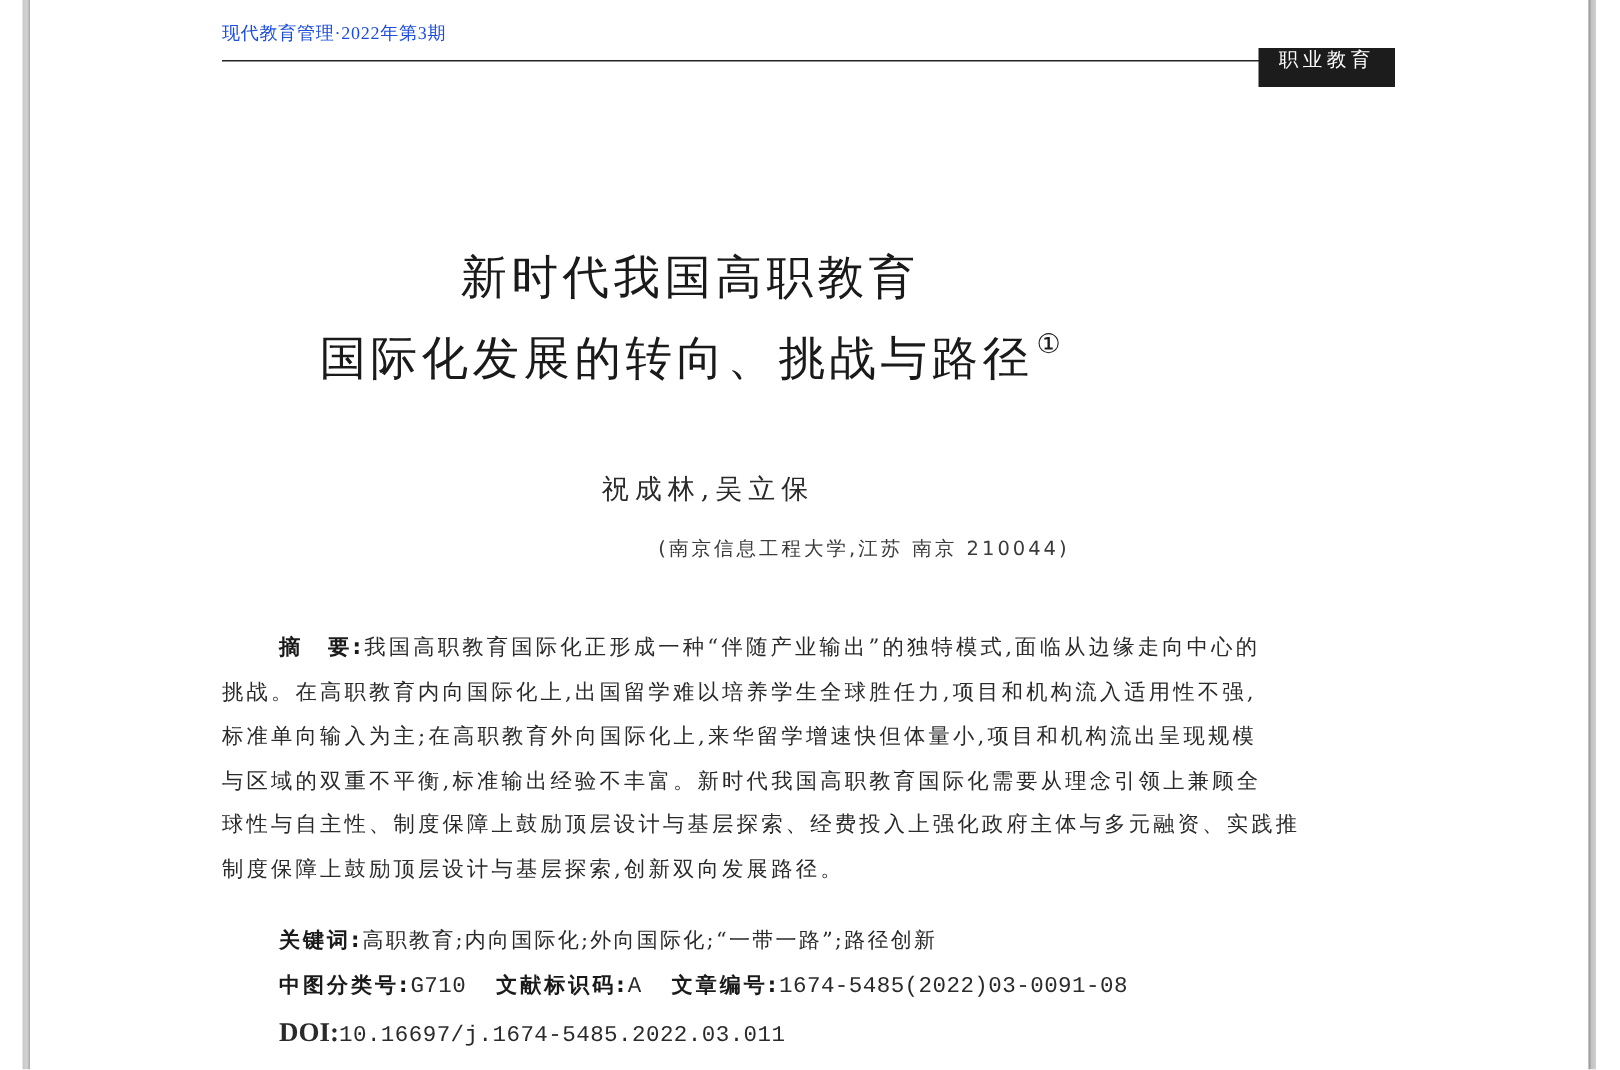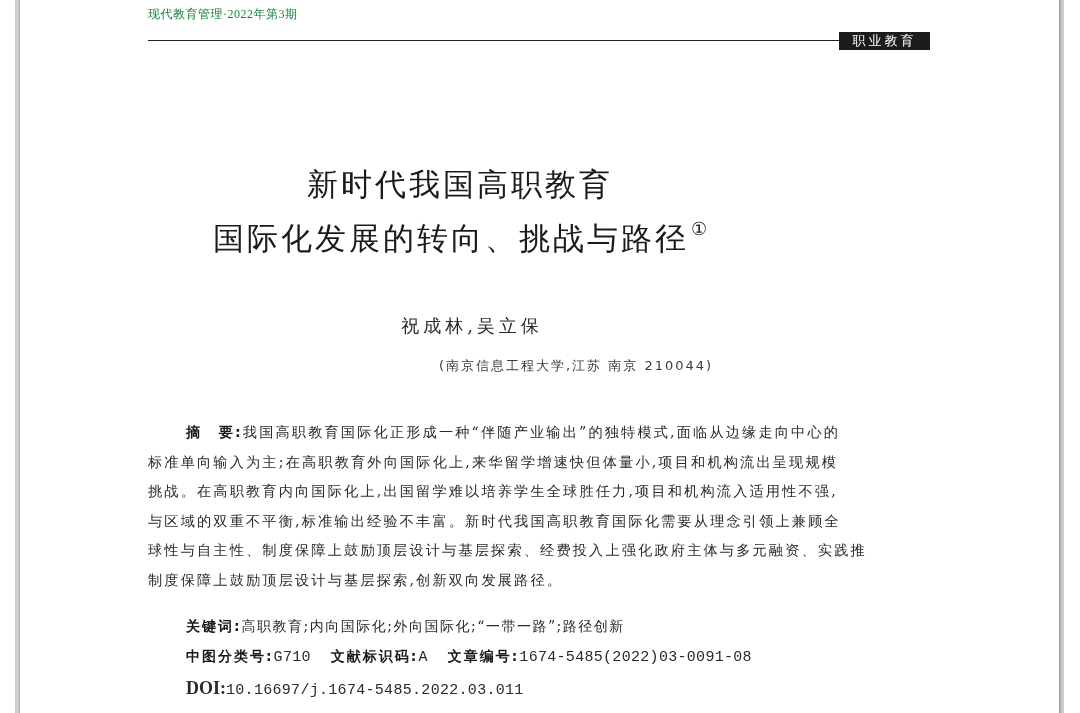--- a/index.html
+++ b/index.html
@@ -12,29 +12,29 @@
   .edge-left {
     position: absolute; left: 15px; top: 0; width: 5px; height: 713px;
     background: linear-gradient(to right, #c8c8c8, #d4d4d4 60%, #a8a8a8);
   }
   .edge-right {
     position: absolute; left: 1059px; top: 0; width: 5px; height: 713px;
     background: linear-gradient(to right, #8a8a8a, #c4c4c4 40%, #d0d0d0);
   }
 
   .running-head {
-    position: absolute; left: 148px; top: 6px;
-    font-size: 12px; color: #15803d; letter-spacing: 0.5px;
+    position: absolute; left: 148px; top: 14px;
+    font-size: 12px; color: #1d4ed8; letter-spacing: 0.5px;
     font-family: "Liberation Serif", "DejaVu Serif", serif;
   }
   .head-rule {
     position: absolute; left: 148px; top: 40px; width: 782px; height: 1px; background: #222;
   }
   .section-tag {
-    position: absolute; left: 839px; top: 32px; width: 91px; height: 18px;
+    position: absolute; left: 839px; top: 32px; width: 91px; height: 26px;
     background: #1c1c1c; color: #fff;
     font-family: "DejaVu Sans", "Liberation Sans", sans-serif;
     font-size: 13px; line-height: 18px; text-align: center; letter-spacing: 3px;
   }
 
   .title {
     position: absolute; left: 0; width: 920px; text-align: center;
     font-family: Liberation Mono, monospace;
     font-size: 31px; color: #1a1a1a; letter-spacing: 3px; font-weight: normal;
   }
@@ -82,22 +82,22 @@
 <div class="section-tag">职业教育</div>
 
 <div class="title l1"><span>新时代我国高职教育</span></div>
 <div class="title l2"><span>国际化发展的转向、挑战与路径</span><sup>①</sup></div>
 
 <div class="authors">祝成林,吴立保</div>
 <div class="affil">(南京信息工程大学,江苏 南京 210044)</div>
 
 <div class="abstract">
   <span class="line indent"><span class="abs-label">摘　要:</span><span>我国高职教育国际化正形成一种“伴随产业输出”的独特模式,面临从边缘走向中心的</span></span>
+  <span class="line">挑战。在高职教育内向国际化上,出国留学难以培养学生全球胜任力,项目和机构流入适用性不强,</span>
   <span class="line">标准单向输入为主;在高职教育外向国际化上,来华留学增速快但体量小,项目和机构流出呈现规模</span>
-  <span class="line">挑战。在高职教育内向国际化上,出国留学难以培养学生全球胜任力,项目和机构流入适用性不强,</span>
   <span class="line">与区域的双重不平衡,标准输出经验不丰富。新时代我国高职教育国际化需要从理念引领上兼顾全</span>
   <span class="line">球性与自主性、制度保障上鼓励顶层设计与基层探索、经费投入上强化政府主体与多元融资、实践推</span>
   <span class="line">制度保障上鼓励顶层设计与基层探索,创新双向发展路径。</span>
 </div>
 
 <div class="meta kw">
   <span class="lbl">关键词:</span><span>高职教育;内向国际化;外向国际化;“一带一路”;路径创新</span>
 </div>
 
 <div class="meta clc">

